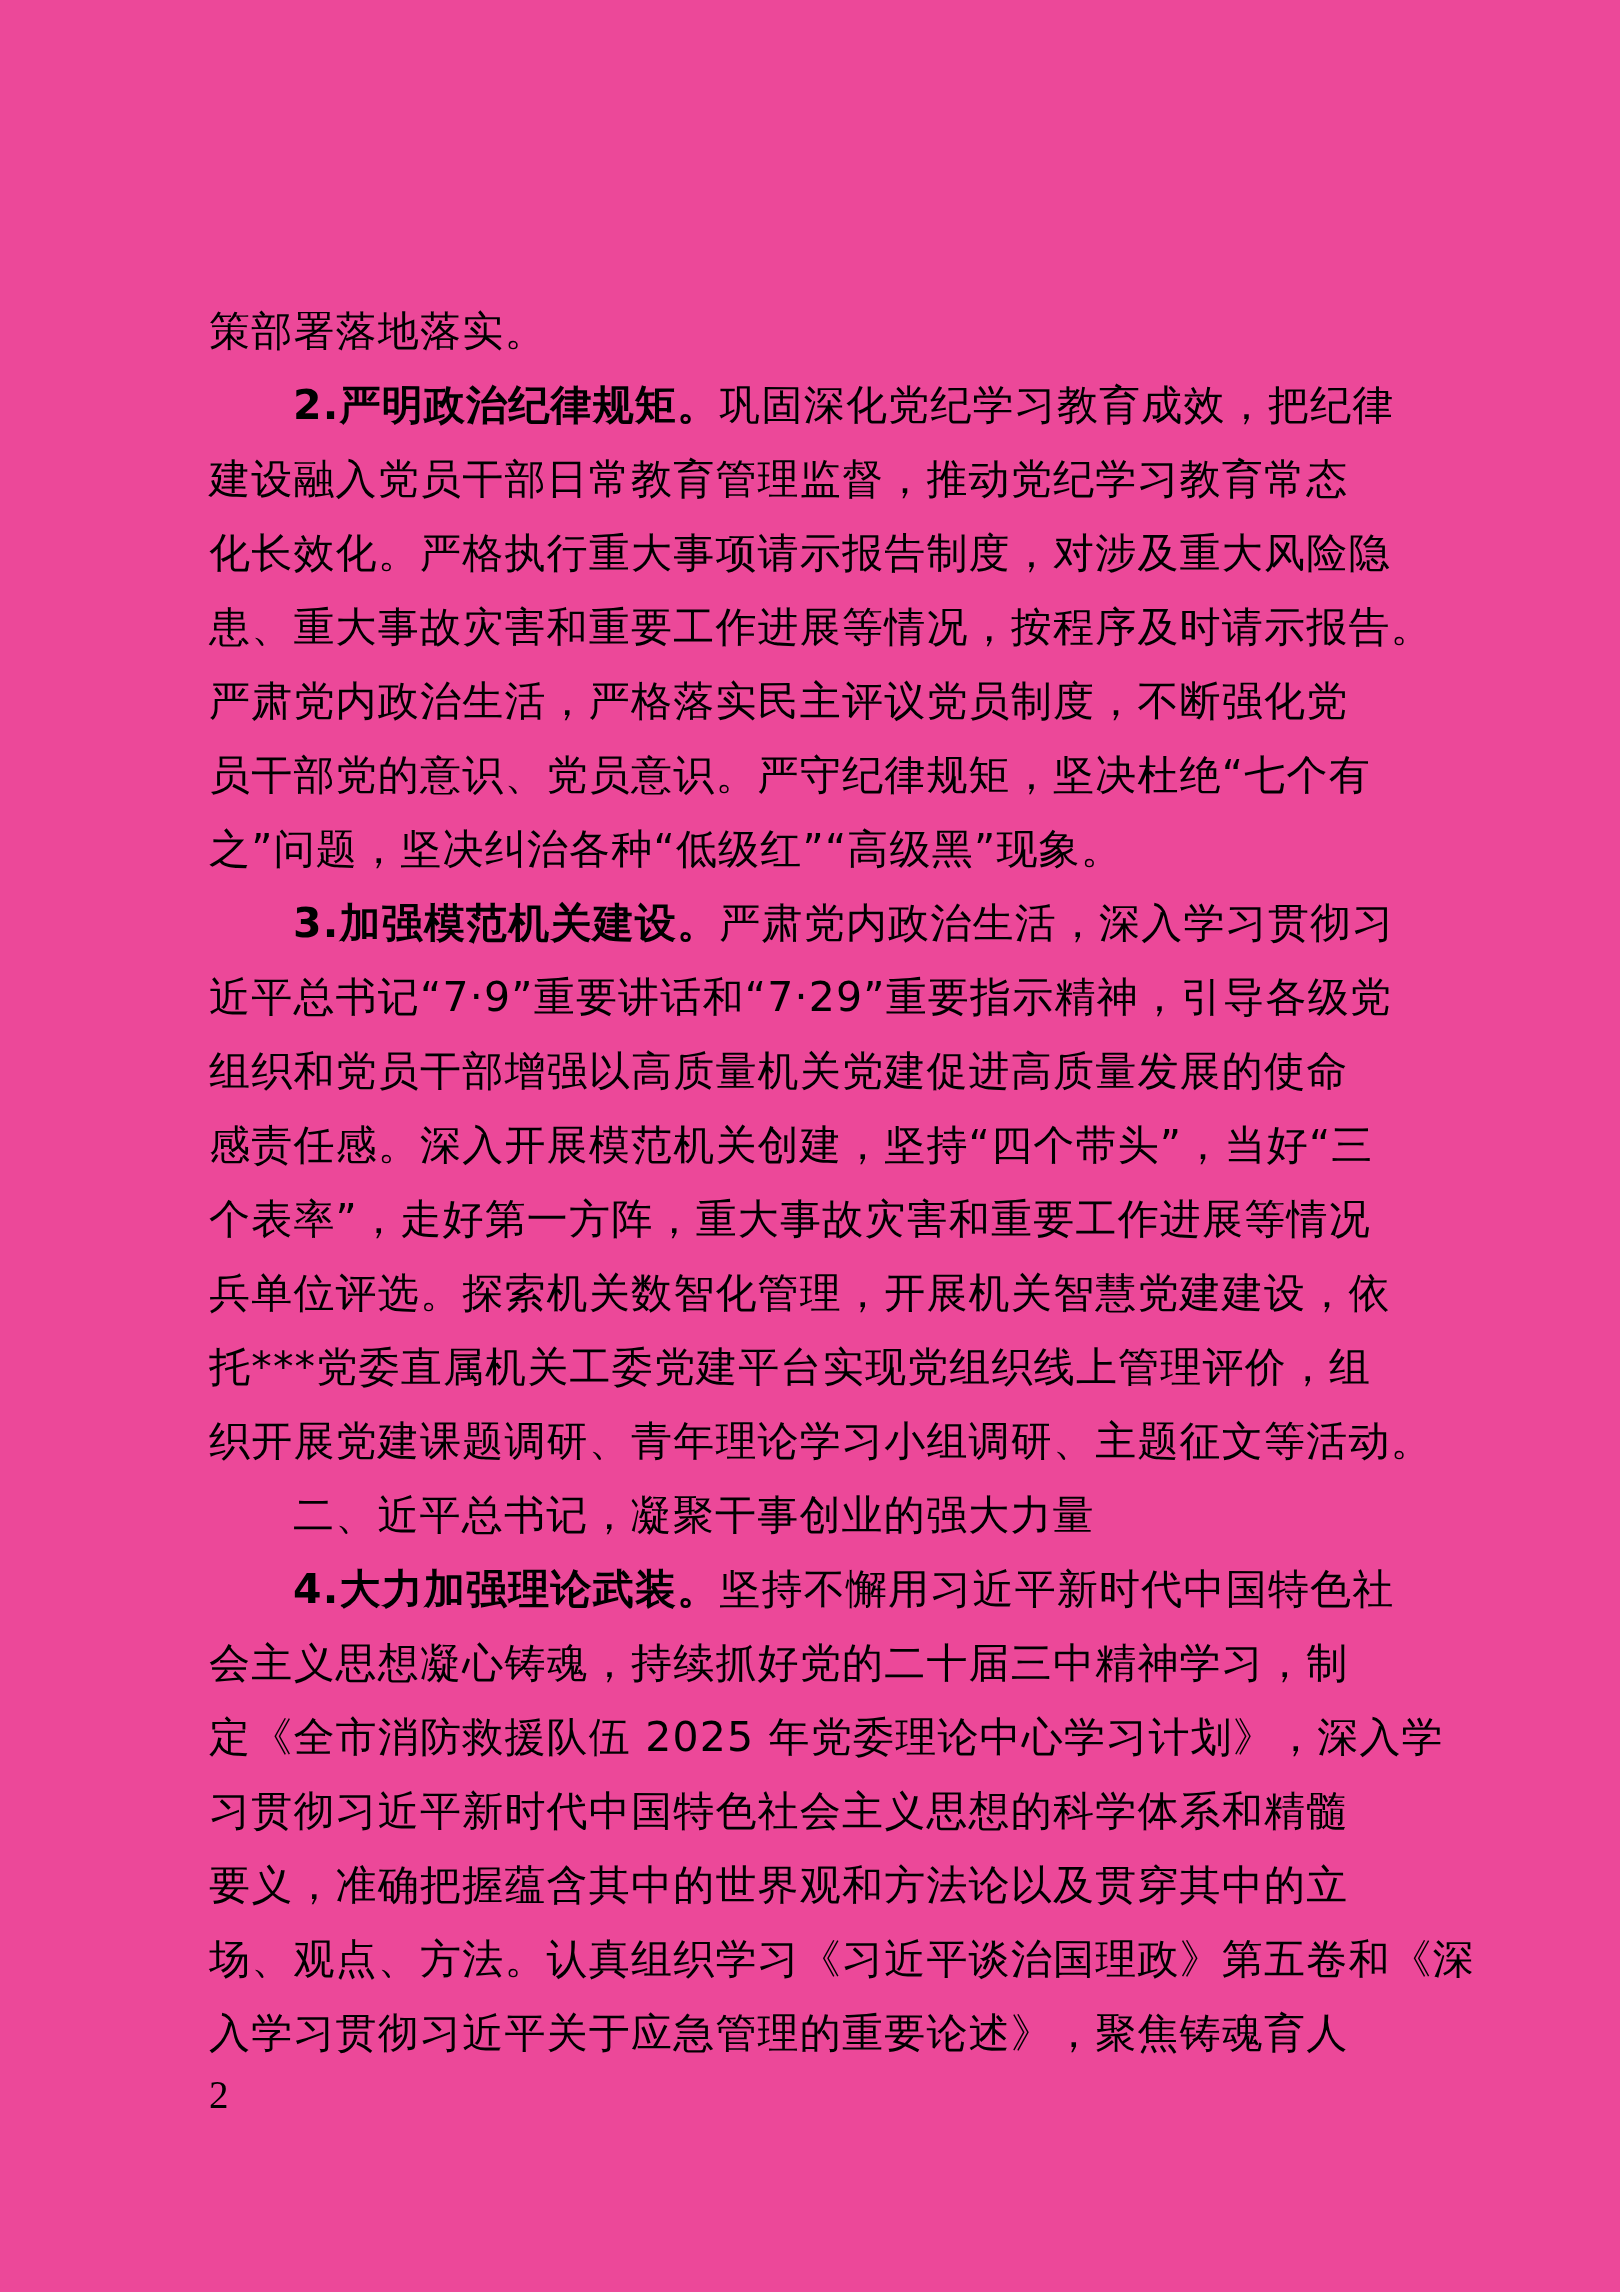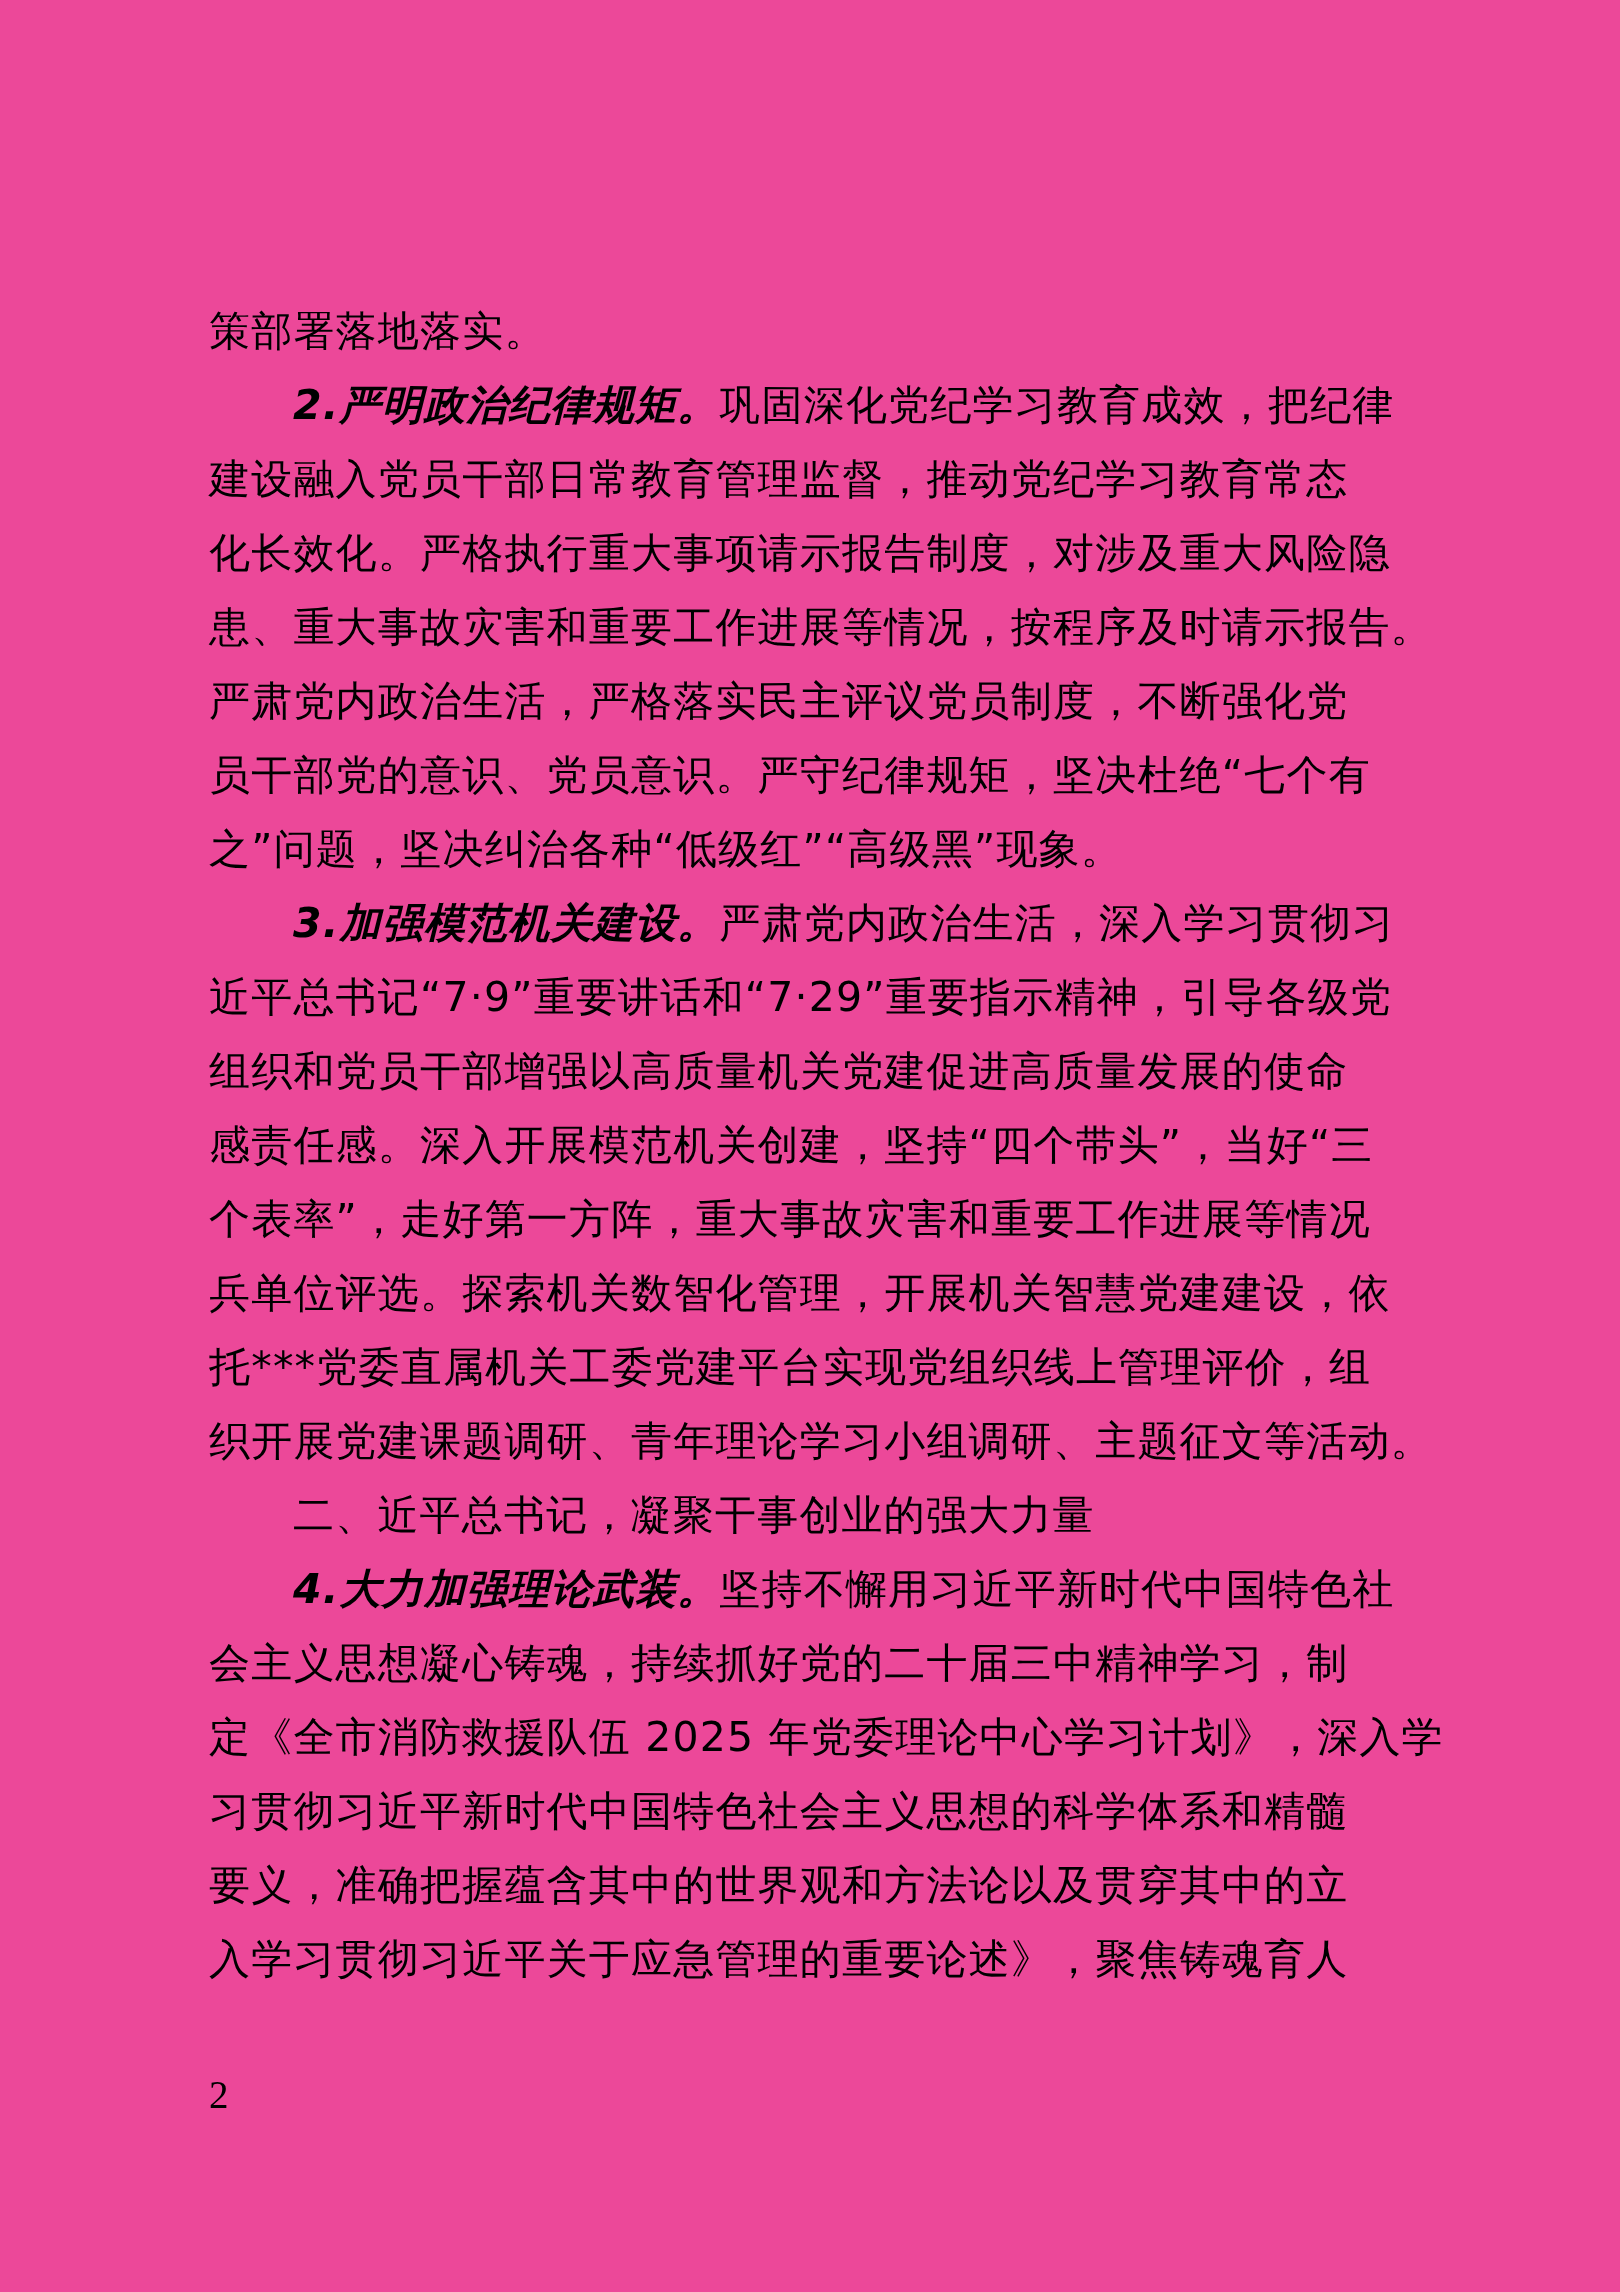--- a/index.html
+++ b/index.html
@@ -34,21 +34,20 @@
       line-height: 74px;
       font-size: 41px;
       white-space: nowrap;
       letter-spacing: 1.2px;
     }
     .line.indent {
       padding-left: 84px;
     }
     .bold {
       font-weight: bold;
-      font-style: italic;
     }
     .page-number {
       position: absolute;
       left: 209px;
       top: 2070px;
       font-family: "Liberation Serif", "DejaVu Serif", serif;
       font-size: 39px;
       line-height: 49px;
     }
   </style>
@@ -72,18 +71,19 @@
     <div class="line"><span class="bold"></span><span>个表率”，走好第一方阵，重大事故灾害和重要工作进展等情况</span></div>
     <div class="line"><span class="bold"></span><span>兵单位评选。探索机关数智化管理，开展机关智慧党建建设，依</span></div>
     <div class="line"><span class="bold"></span><span>托***党委直属机关工委党建平台实现党组织线上管理评价，组</span></div>
     <div class="line"><span class="bold"></span><span>织开展党建课题调研、青年理论学习小组调研、主题征文等活动。</span></div>
     <div class="line indent"><span class="bold"></span><span>二、近平总书记，凝聚干事创业的强大力量</span></div>
     <div class="line indent"><span class="bold">4.大力加强理论武装。</span><span>坚持不懈用习近平新时代中国特色社</span></div>
     <div class="line"><span class="bold"></span><span>会主义思想凝心铸魂，持续抓好党的二十届三中精神学习，制</span></div>
     <div class="line"><span class="bold"></span><span>定《全市消防救援队伍 2025 年党委理论中心学习计划》，深入学</span></div>
     <div class="line"><span class="bold"></span><span>习贯彻习近平新时代中国特色社会主义思想的科学体系和精髓</span></div>
     <div class="line"><span class="bold"></span><span>要义，准确把握蕴含其中的世界观和方法论以及贯穿其中的立</span></div>
+    <div class="line"><span class="bold"></span><span>场、观点、方法。认真组织学习《习近平谈治国理政》第五卷和《深</span></div>
     <div class="line"><span class="bold"></span><span>入学习贯彻习近平关于应急管理的重要论述》，聚焦铸魂育人</span></div>
   </div>
 
   <div class="page-number">2</div>
 </div>
 
 
 </body></html>

